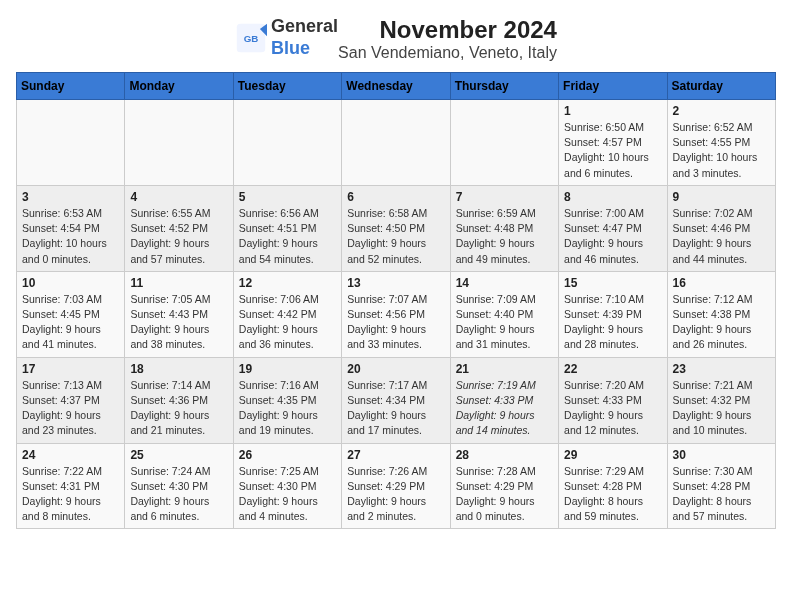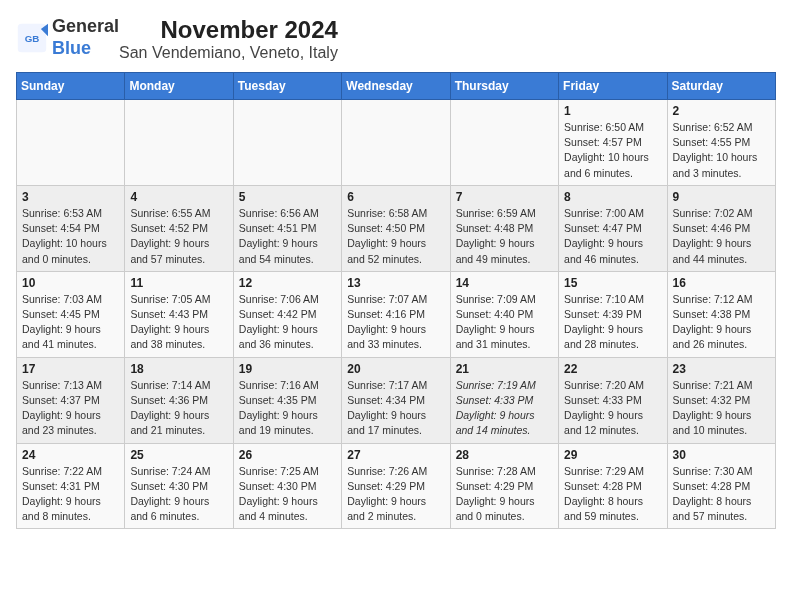--- a/index.html
+++ b/index.html
@@ -6,21 +6,21 @@
     body {
       font-family: Arial, sans-serif;
       background: #fff;
       width: 792px;
       min-height: 612px;
       padding: 16px;
     }
     .header {
       display: flex;
       align-items: flex-start;
-      justify-content: flex-start;
+      justify-content: center;
       margin-bottom: 10px;
     }
     .logo {
       display: flex;
       align-items: center;
       gap: 4px;
     }
     .logo-text {
       display: flex;
       flex-direction: column;
@@ -47,21 +47,21 @@
       font-weight: normal;
       color: #444;
     }
     .calendar {
       width: 100%;
       border-collapse: collapse;
       font-size: 11px;
     }
     .calendar thead tr th {
       background: #3a7bd5;
-      color: #ffffff;
+      color: #000000;
       padding: 6px 4px;
       text-align: left;
       font-size: 12px;
       font-weight: bold;
       border: 1px solid #2a5ea8;
     }
     .calendar tbody tr td {
       border: 1px solid #ccc;
       vertical-align: top;
       padding: 4px 5px;
@@ -214,21 +214,21 @@
         <td>
           <div class="day-num">12</div>
           <div class="day-info" style="white-space: pre-line;">Sunrise: 7:06 AM
 Sunset: 4:42 PM
 Daylight: 9 hours
 and 36 minutes.</div>
         </td>
         <td>
           <div class="day-num">13</div>
           <div class="day-info" style="white-space: pre-line;">Sunrise: 7:07 AM
-Sunset: 4:16 PM
+Sunset: 4:56 PM
 Daylight: 9 hours
 and 33 minutes.</div>
         </td>
         <td>
           <div class="day-num">14</div>
           <div class="day-info" style="white-space: pre-line;">Sunrise: 7:09 AM
 Sunset: 4:40 PM
 Daylight: 9 hours
 and 31 minutes.</div>
         </td>

